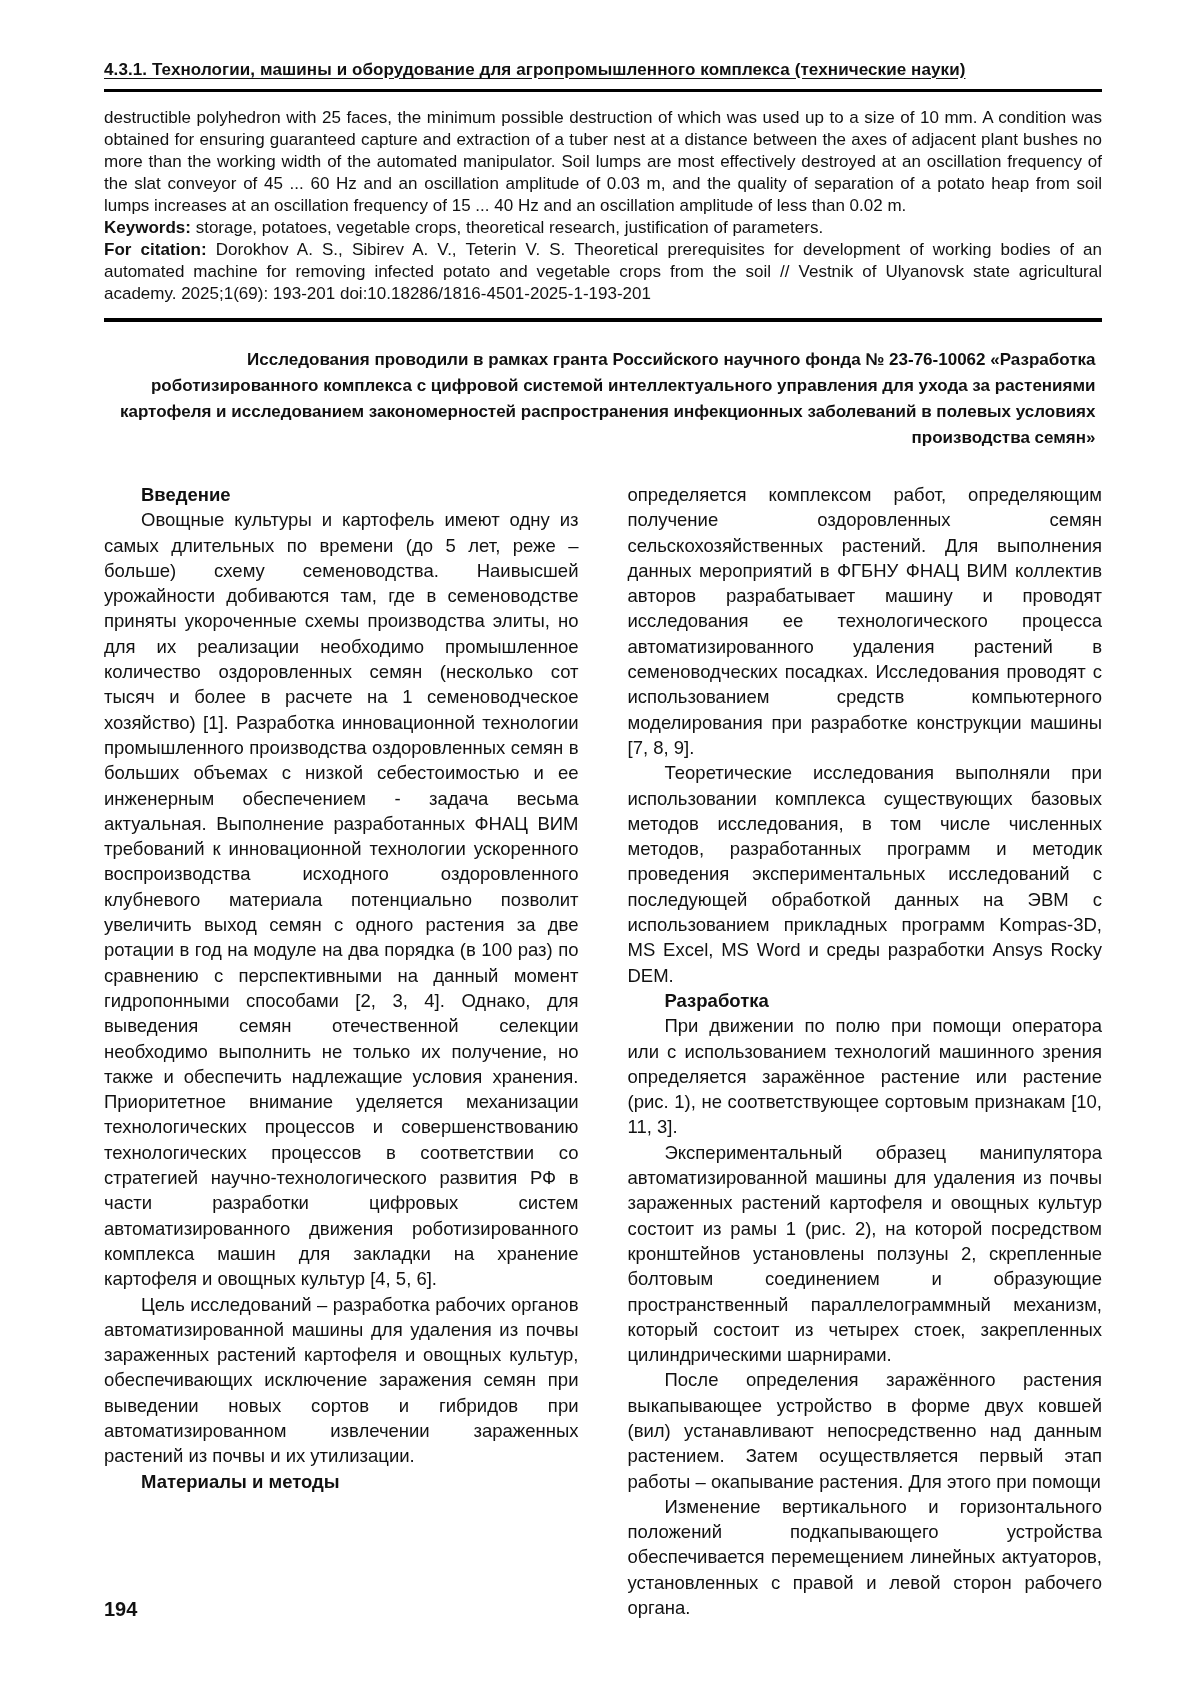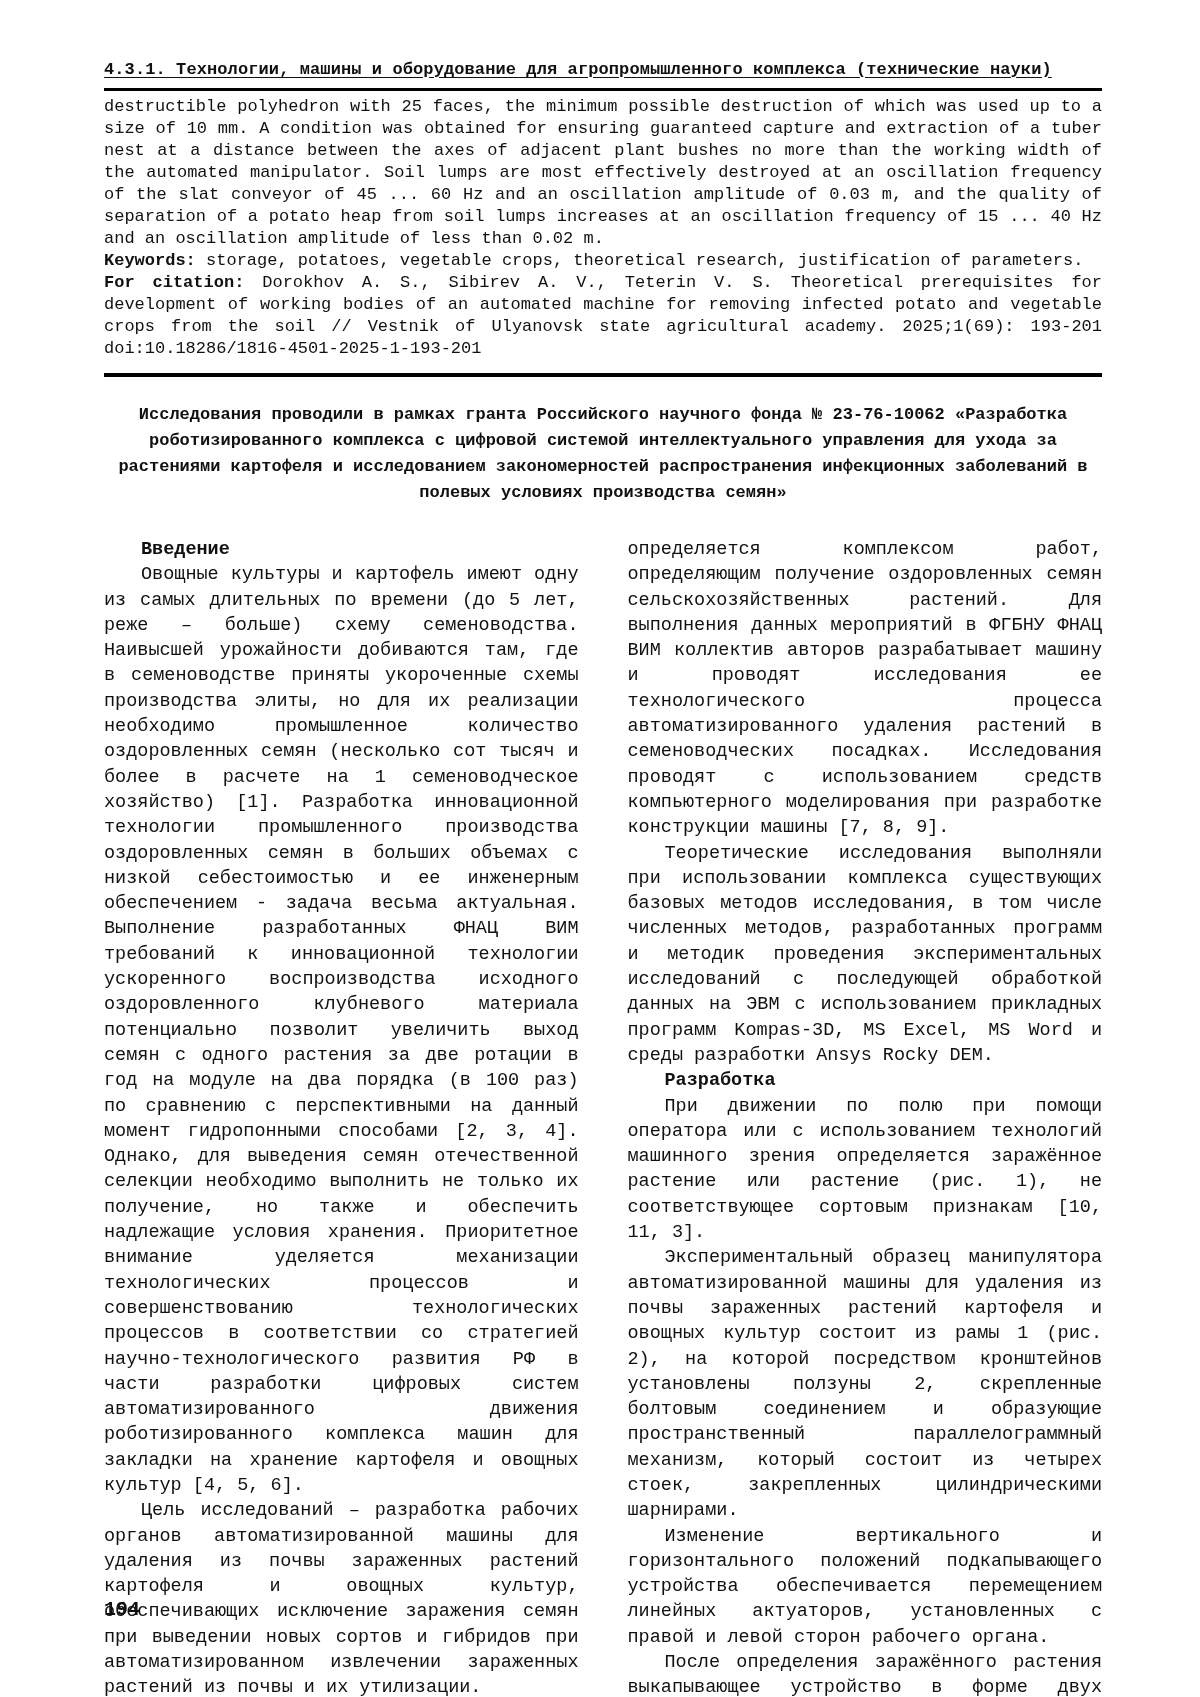--- a/index.html
+++ b/index.html
@@ -2,21 +2,21 @@
 <html lang="ru"><head>
 <meta charset="utf-8">
 <style>
   html, body { margin: 0; padding: 0; background: #ffffff; }
   .page {
     position: relative;
     width: 1200px;
     height: 1697px;
     background: #ffffff;
     color: #111111;
-    font-family: Liberation Mono, monospace;
+    font-family: Liberation Sans, sans-serif;
     overflow: hidden;
     box-sizing: border-box;
   }
   .content {
     margin: 0 98px 0 104px; 
     padding-top: 60px;
   }
   
   .running-head {
     border-bottom: 3px solid #000000;
@@ -25,41 +25,41 @@
   .running-head-text {
     font-size: 17px;
     font-weight: bold;
     text-decoration: underline;
     text-underline-offset: 3px;
     letter-spacing: 0.1px;
     white-space: nowrap;
   }
   
   .abstract {
-    margin-top: 5px;
+    margin-top: 15px;
     font-size: 17px;
     line-height: 22px;
     text-align: justify;
   }
   .abstract p { margin: 0; }
   .abstract b { font-weight: bold; }
   
   .thick-rule {
     height: 4px;
     background: #000000;
     margin-top: 13px;
   }
   
   .grant {
     margin: 25px auto 0 auto;
     max-width: 985px;
     font-size: 17px;
     font-weight: bold;
     line-height: 26px;
-    text-align: center;
+    text-align: right;
   }
   
   .columns {
     display: flex;
     gap: 49px;
     margin-top: 31px;
   }
   .col {
     width: 476px;
     font-size: 18.5px;
@@ -112,21 +112,21 @@
         <p>Цель исследований – разработка рабочих органов автоматизированной машины для удаления из почвы зараженных растений картофеля и овощных культур, обеспечивающих исключение заражения семян при выведении новых сортов и гибридов при автоматизированном извлечении зараженных растений из почвы и их утилизации.</p>
         <h3>Материалы и методы</h3>
       </div>
 
       <div class="col">
         <p class="cont">определяется комплексом работ, определяющим получение оздоровленных семян сельскохозяйственных растений. Для выполнения данных мероприятий в ФГБНУ ФНАЦ ВИМ коллектив авторов разрабатывает машину и проводят исследования ее технологического процесса автоматизированного удаления растений в семеноводческих посадках. Исследования проводят с использованием средств компьютерного моделирования при разработке конструкции машины [7, 8, 9].</p>
         <p>Теоретические исследования выполняли при использовании комплекса существующих базовых методов исследования, в том числе численных методов, разработанных программ и методик проведения экспериментальных исследований с последующей обработкой данных на ЭВМ с использованием прикладных программ Kompas-3D, MS Excel, MS Word и среды разработки Ansys Rocky DEM.</p>
         <h3>Разработка</h3>
         <p>При движении по полю при помощи оператора или с использованием технологий машинного зрения определяется заражённое растение или растение (рис. 1), не соответствующее сортовым признакам [10, 11, 3].</p>
         <p>Экспериментальный образец манипулятора автоматизированной машины для удаления из почвы зараженных растений картофеля и овощных культур состоит из рамы 1 (рис. 2), на которой посредством кронштейнов установлены ползуны 2, скрепленные болтовым соединением и образующие пространственный параллелограммный механизм, который состоит из четырех стоек, закрепленных цилиндрическими шарнирами.</p>
+        <p>После определения заражённого растения выкапывающее устройство в форме двух ковшей (вил) устанавливают непосредственно над данным растением. Затем осуществляется первый этап работы – окапывание растения. Для этого при помощи</p>
         <p>Изменение вертикального и горизонтального положений подкапывающего устройства обеспечивается перемещением линейных актуаторов, установленных с правой и левой сторон рабочего органа.</p>
-        <p>После определения заражённого растения выкапывающее устройство в форме двух ковшей (вил) устанавливают непосредственно над данным растением. Затем осуществляется первый этап работы – окапывание растения. Для этого при помощи</p>
       </div>
 
     </div>
   </div>
 
   <div class="page-number">194</div>
 </div>
 
 </body></html>

